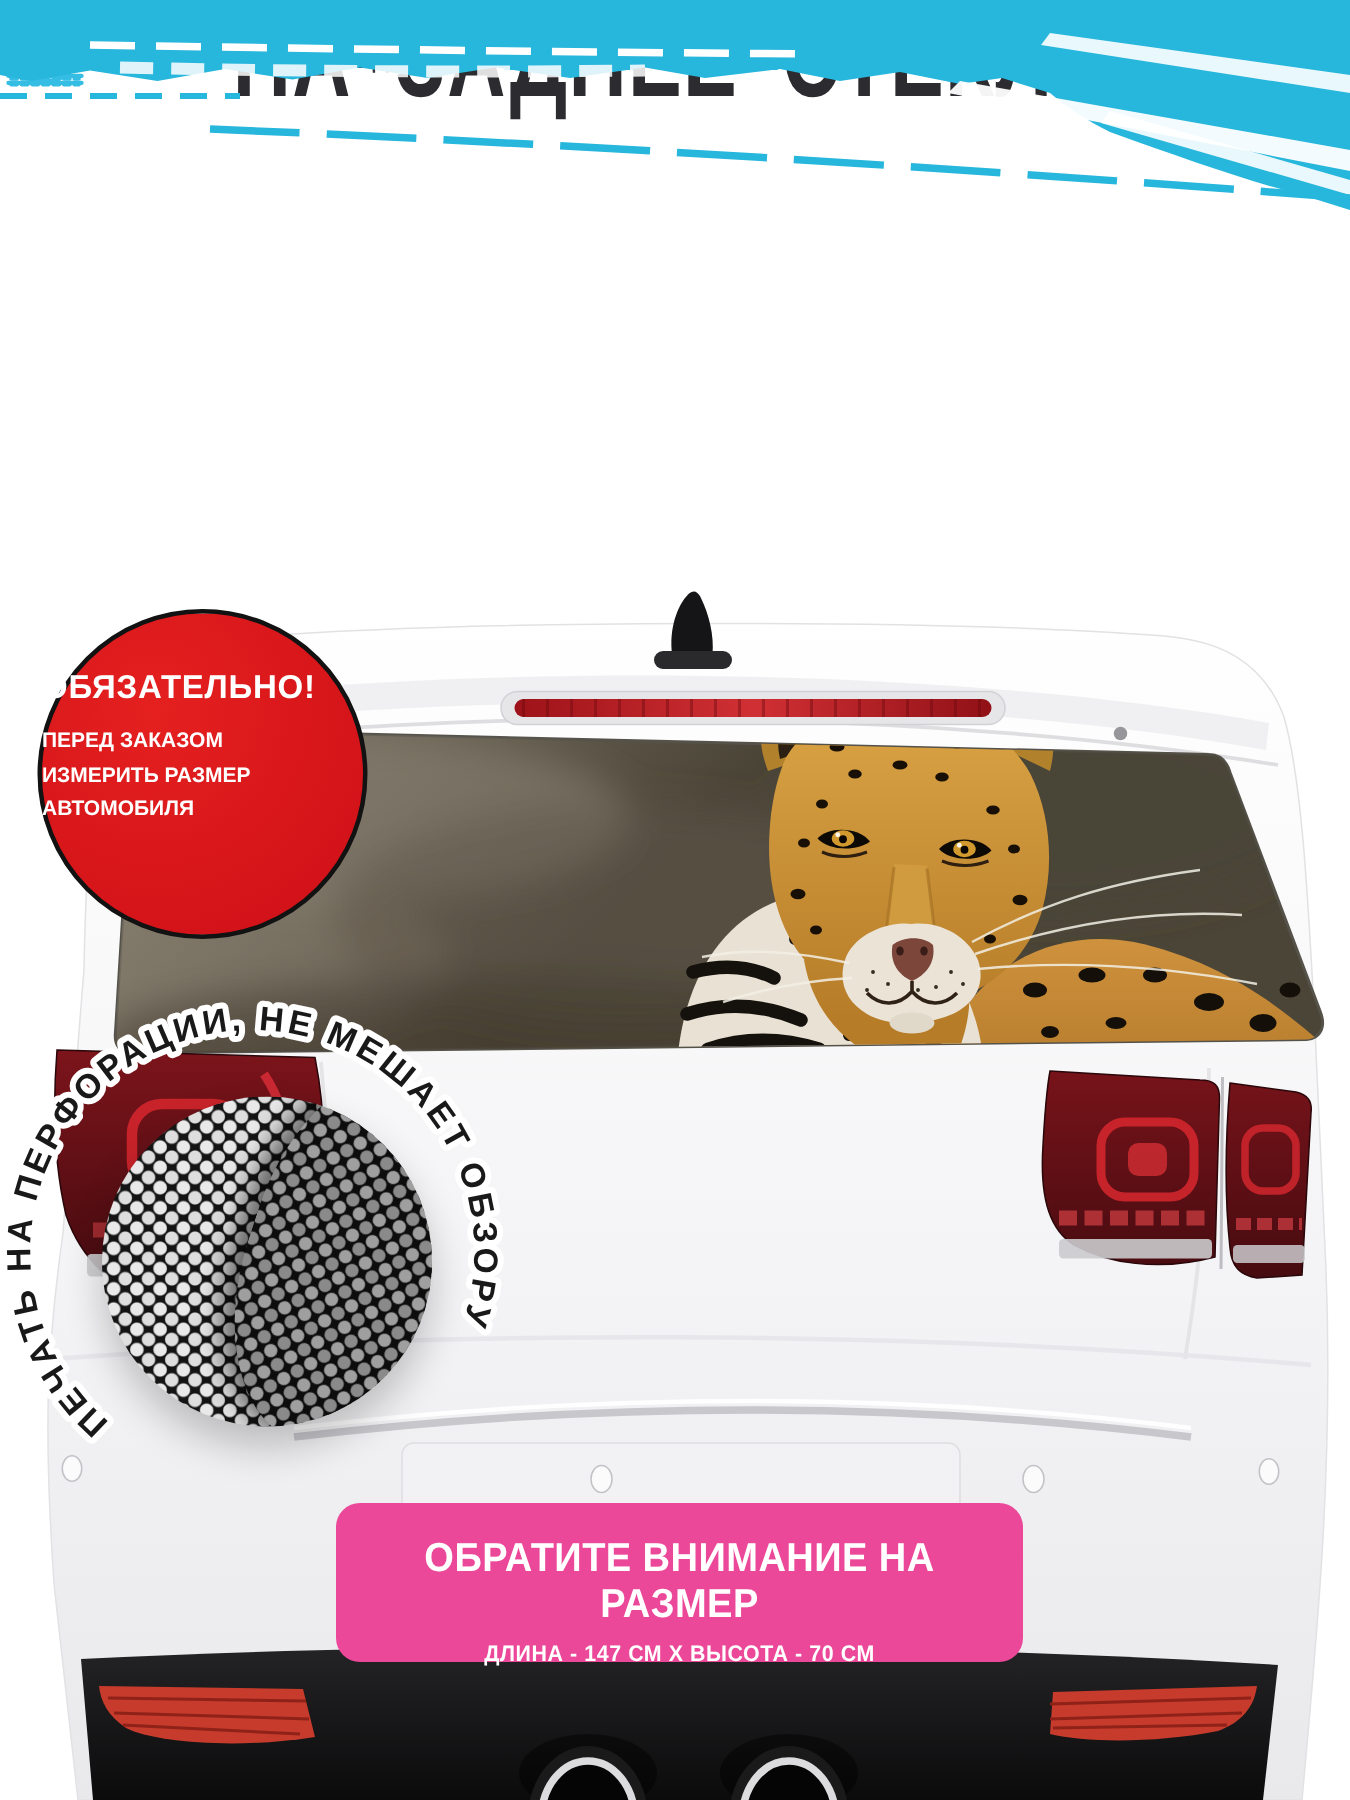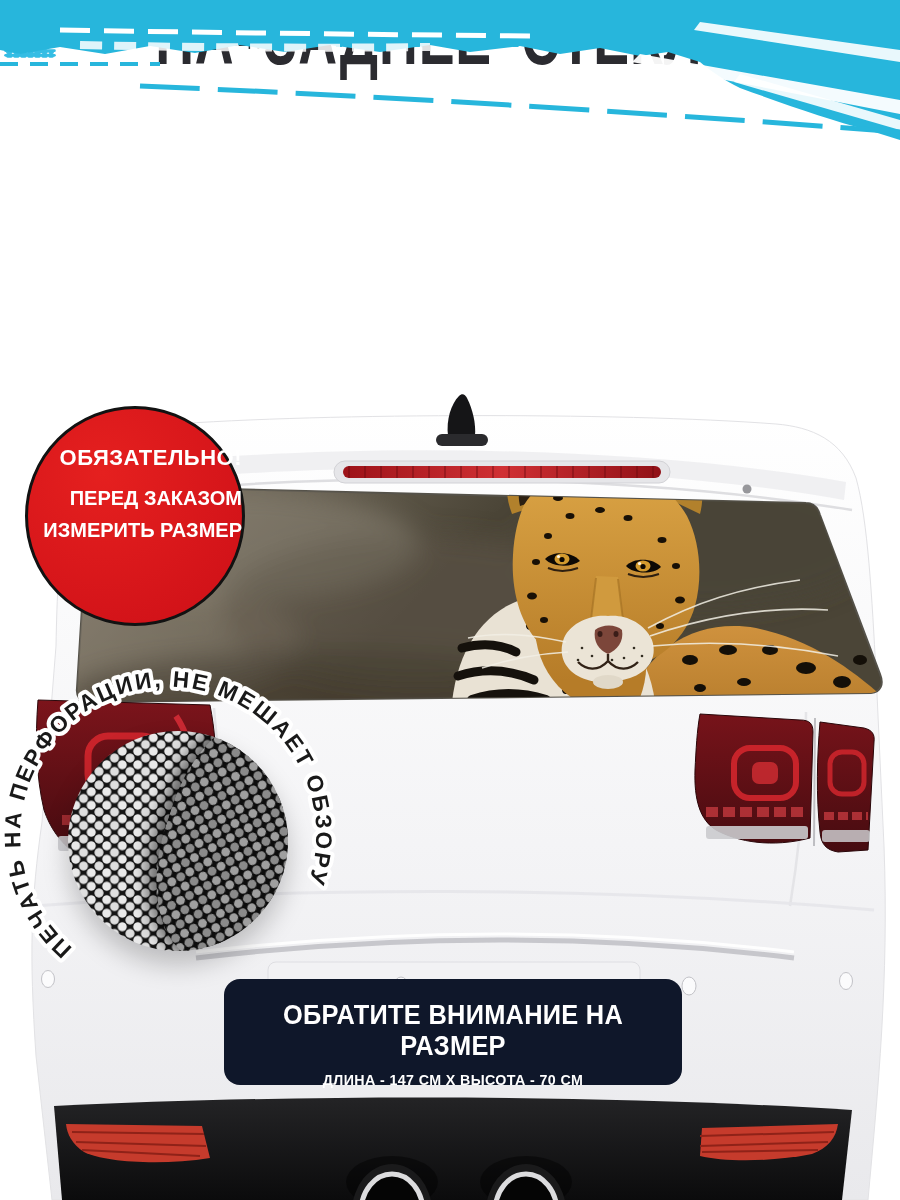--- a/index.html
+++ b/index.html
@@ -19,44 +19,44 @@
   .ftxt{display:flex;flex-direction:column;justify-content:center;}
   .fl1{color:#18a4d6;font-weight:800;font-size:15.5px;line-height:21px;letter-spacing:.2px;}
   .fl2{color:#323237;font-weight:800;font-size:15.5px;line-height:21px;letter-spacing:.2px;}
   .ficon{width:60px;height:60px;flex:0 0 auto;}
   .ficon path,.ficon circle,.ficon line{stroke:#35bde4;stroke-width:3;fill:none;
       stroke-linecap:round;stroke-linejoin:round;}
 
   
   .badge{left:25px;top:406px;width:220px;height:220px;border-radius:50%;
       background:radial-gradient(circle at 35% 30%,#e5201f,#cd0f17);
-      border:3px solid #121212;color:#fff;text-align:right;z-index:6;box-sizing:border-box;}
+      border:3px solid #121212;color:#fff;text-align:left;z-index:6;box-sizing:border-box;}
   .badge-title{margin-top:36px;font-size:22px;font-weight:900;letter-spacing:.5px;}
-  .badge-lines{margin-top:11px;font-size:20px;font-weight:800;line-height:1.62;}
+  .badge-lines{margin-top:11px;font-size:14px;font-weight:800;line-height:1.62;}
 
   
   .mesh{left:68px;top:731px;width:220px;height:220px;border-radius:50%;overflow:hidden;z-index:4;
       background:
         radial-gradient(circle,#e9e9e9 4.1px,rgba(0,0,0,0) 4.9px) 0 0/15.5px 13.5px,
         radial-gradient(circle,#dedede 4.1px,rgba(0,0,0,0) 4.9px) 7.75px 6.75px/15.5px 13.5px,
         #141414;
       box-shadow:0 14px 26px rgba(0,0,0,.22);}
   .fold{position:absolute;left:44%;top:-8%;width:70%;height:116%;border-radius:46%;
       background:
         radial-gradient(circle,#9f9f9f 4px,rgba(0,0,0,0) 4.8px) 2px 1px/14px 15px,
         radial-gradient(circle,#8a8a8a 4px,rgba(0,0,0,0) 4.8px) 9px 8.5px/14px 15px,
         #0d0d0d;
       transform:rotate(18deg);box-shadow:-10px 0 16px rgba(0,0,0,.55);}
   .curve{left:-10px;top:640px;width:400px;height:400px;z-index:5;}
   .curve text{font-family:"Liberation Sans",sans-serif;font-weight:900;font-size:22.5px;
       letter-spacing:2.5px;fill:#191919;stroke:#ffffff;stroke-width:8px;
       paint-order:stroke;stroke-linejoin:round;}
 
   
-  .sizebox{left:224px;top:979px;width:458px;height:106px;background:#0f172a;border-radius:16px;
+  .sizebox{left:224px;top:1002px;width:458px;height:106px;background:#ec4899;border-radius:16px;
       color:#fff;text-align:center;z-index:6;}
   .sb-title{margin-top:21px;font-size:27px;font-weight:900;transform:scaleX(.94);letter-spacing:.3px;}
   .sb-dims{margin-top:9px;font-size:15px;font-weight:800;letter-spacing:.4px;transform:scaleX(.95);}
 
   .brush{left:0;top:0;z-index:1;}
   .car{left:0;top:390px;z-index:2;}
 </style>
 </head>
 <body>
 
@@ -351,20 +351,21 @@
     <text>
       <textPath href="#arcP">ПЕЧАТЬ НА ПЕРФОРАЦИИ, НЕ МЕШАЕТ ОБЗОРУ</textPath>
     </text>
   </svg>
 
   <div class="abs badge">
     <div class="badge-title">ОБЯЗАТЕЛЬНО!</div>
     <div class="badge-lines">
       <div>ПЕРЕД ЗАКАЗОМ</div>
       <div>ИЗМЕРИТЬ РАЗМЕР</div>
+      <div>АВТОМОБИЛЯ</div>
     </div>
   </div>
 
   <div class="abs sizebox">
     <div class="sb-title">ОБРАТИТЕ ВНИМАНИЕ НА РАЗМЕР</div>
     <div class="sb-dims">ДЛИНА - 147 СМ X ВЫСОТА - 70 СМ</div>
   </div>
 
 </div>
 

